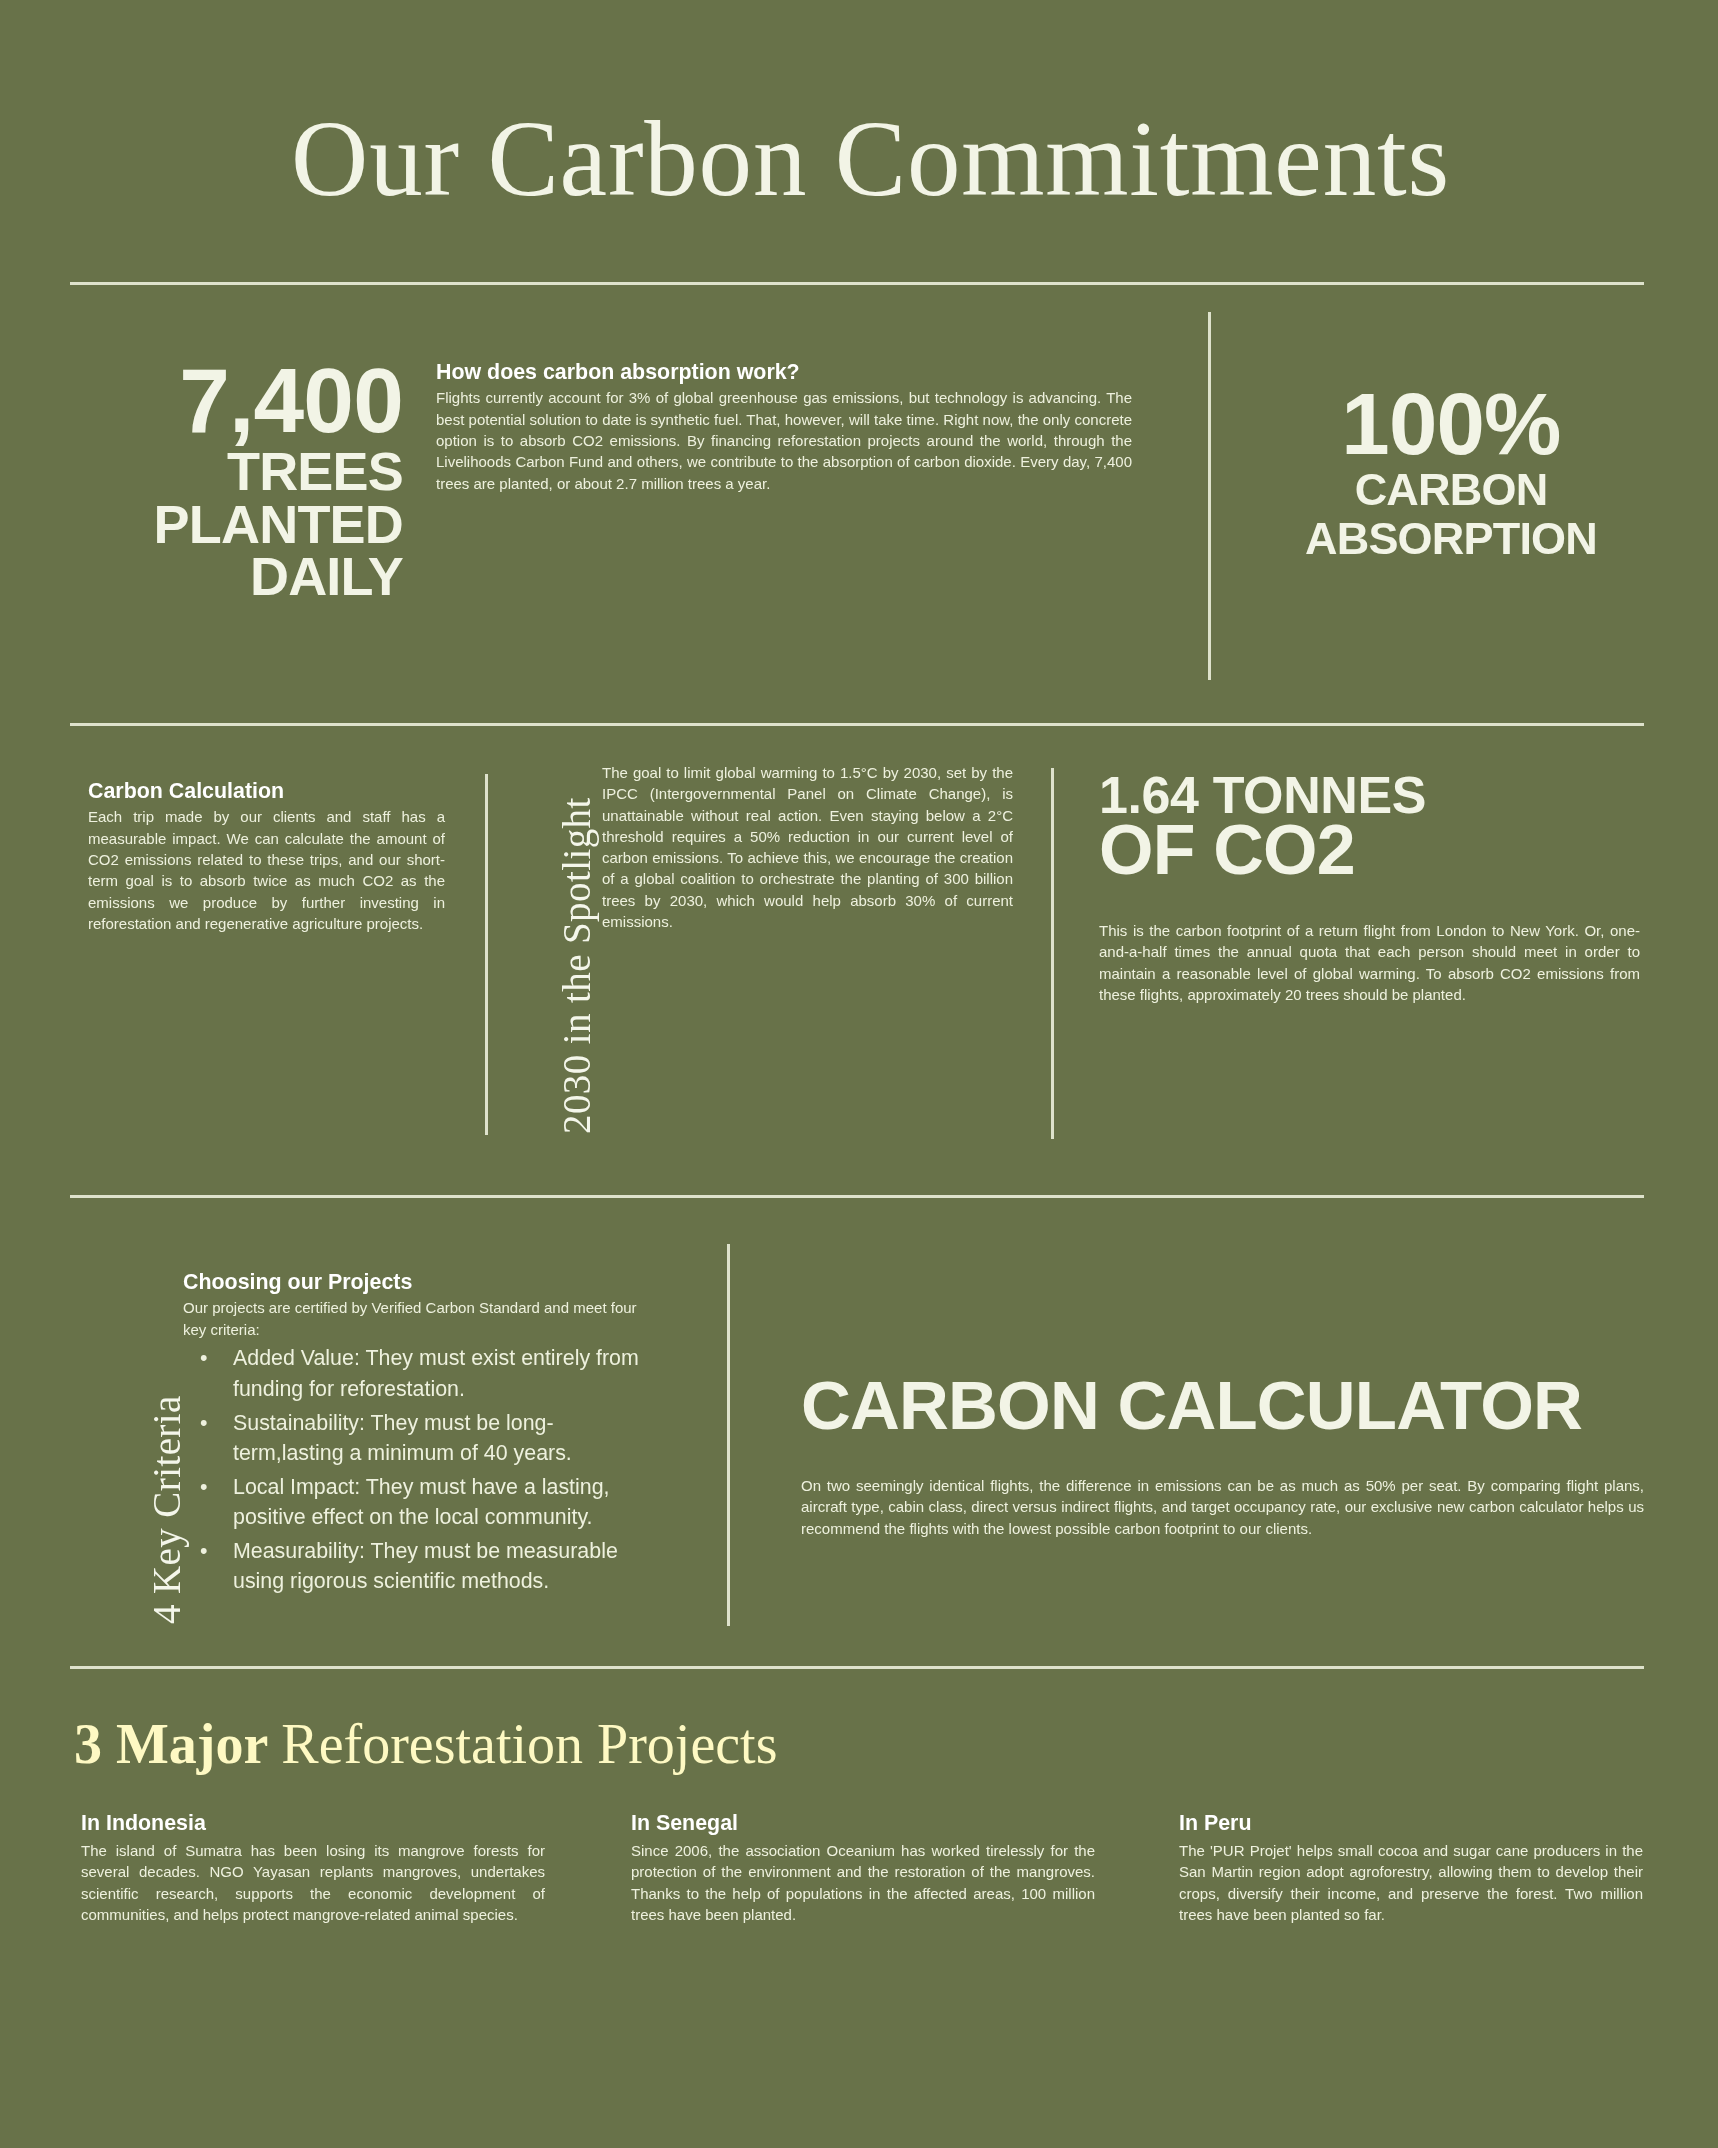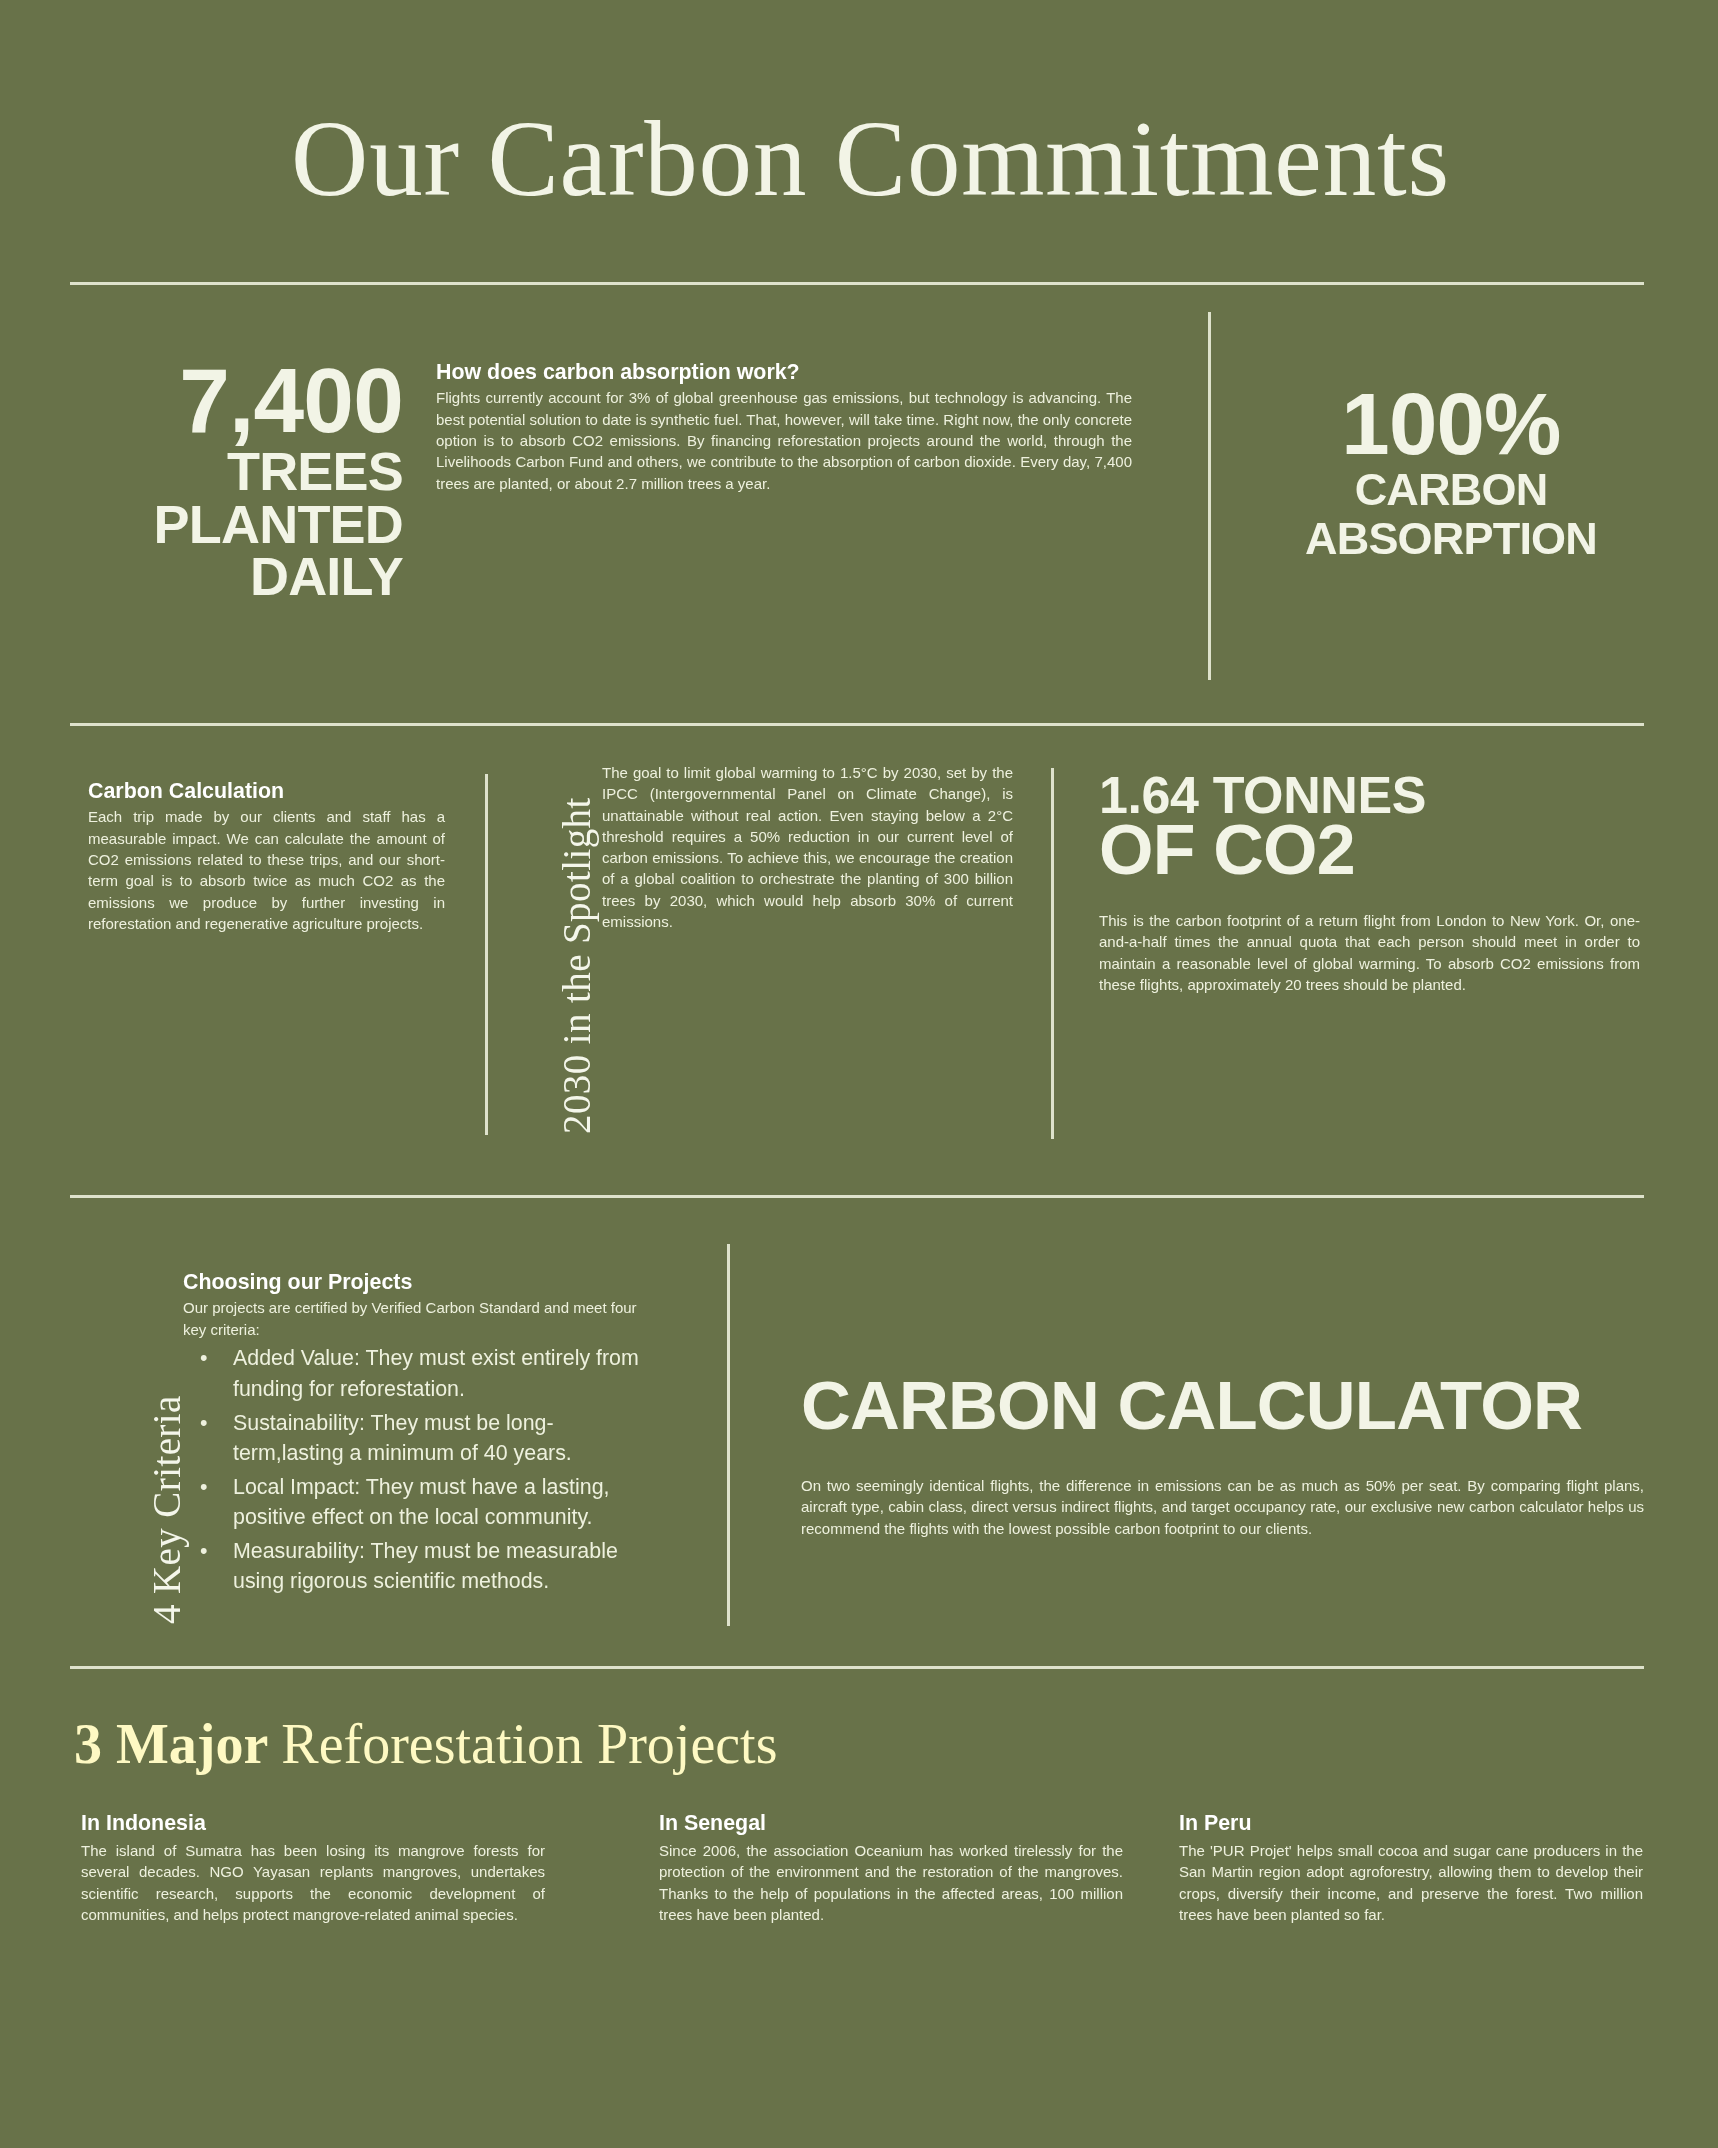--- a/index.html
+++ b/index.html
@@ -88,21 +88,21 @@
     position:absolute; left:88px; top:776px; width:357px;
   }
   #sec2-mid {
     position:absolute; left:602px; top:762px; width:411px;
   }
   #sec2-right {
     position:absolute; left:1099px; top:770px; width:541px;
   }
   #sec2-right .big1 { font-size:52px; letter-spacing:-0.4px; }
   #sec2-right .big2 { font-size:70px; letter-spacing:-0.8px; margin-top:-3.4px;}
-  #sec2-right .body-text { margin-top:25px; }
+  #sec2-right .body-text { margin-top:35px; }
 
   
   #sec3-left {
     position:absolute; left:183px; top:1267px; width:478px;
   }
   #sec3-left .body-text { text-align:left; }
   #sec3-left ul { list-style:none; margin-top:3.4px; }
   #sec3-left li {
     position:relative;
     padding-left:50px;
@@ -132,21 +132,21 @@
     color:#fef9c3;
     white-space:nowrap;
   }
   #sec4-title .strong { font-weight:700; }
   #sec4-title .light { font-weight:400; }
 
   .proj {
     position:absolute; top:1808px; width:464px;
   }
   #proj0 { left:81px; }
-  #proj1 { left:631px;margin-left:28px; }
+  #proj1 { left:631px; }
   #proj2 { left:1179px; }
   .proj .sub-head { margin-bottom:1.7px; }
 </style>
 </head>
 <body style="background: rgb(104, 114, 73);">
 
 <div class="page">
 
   <div class="title">Our Carbon Commitments</div>
 

